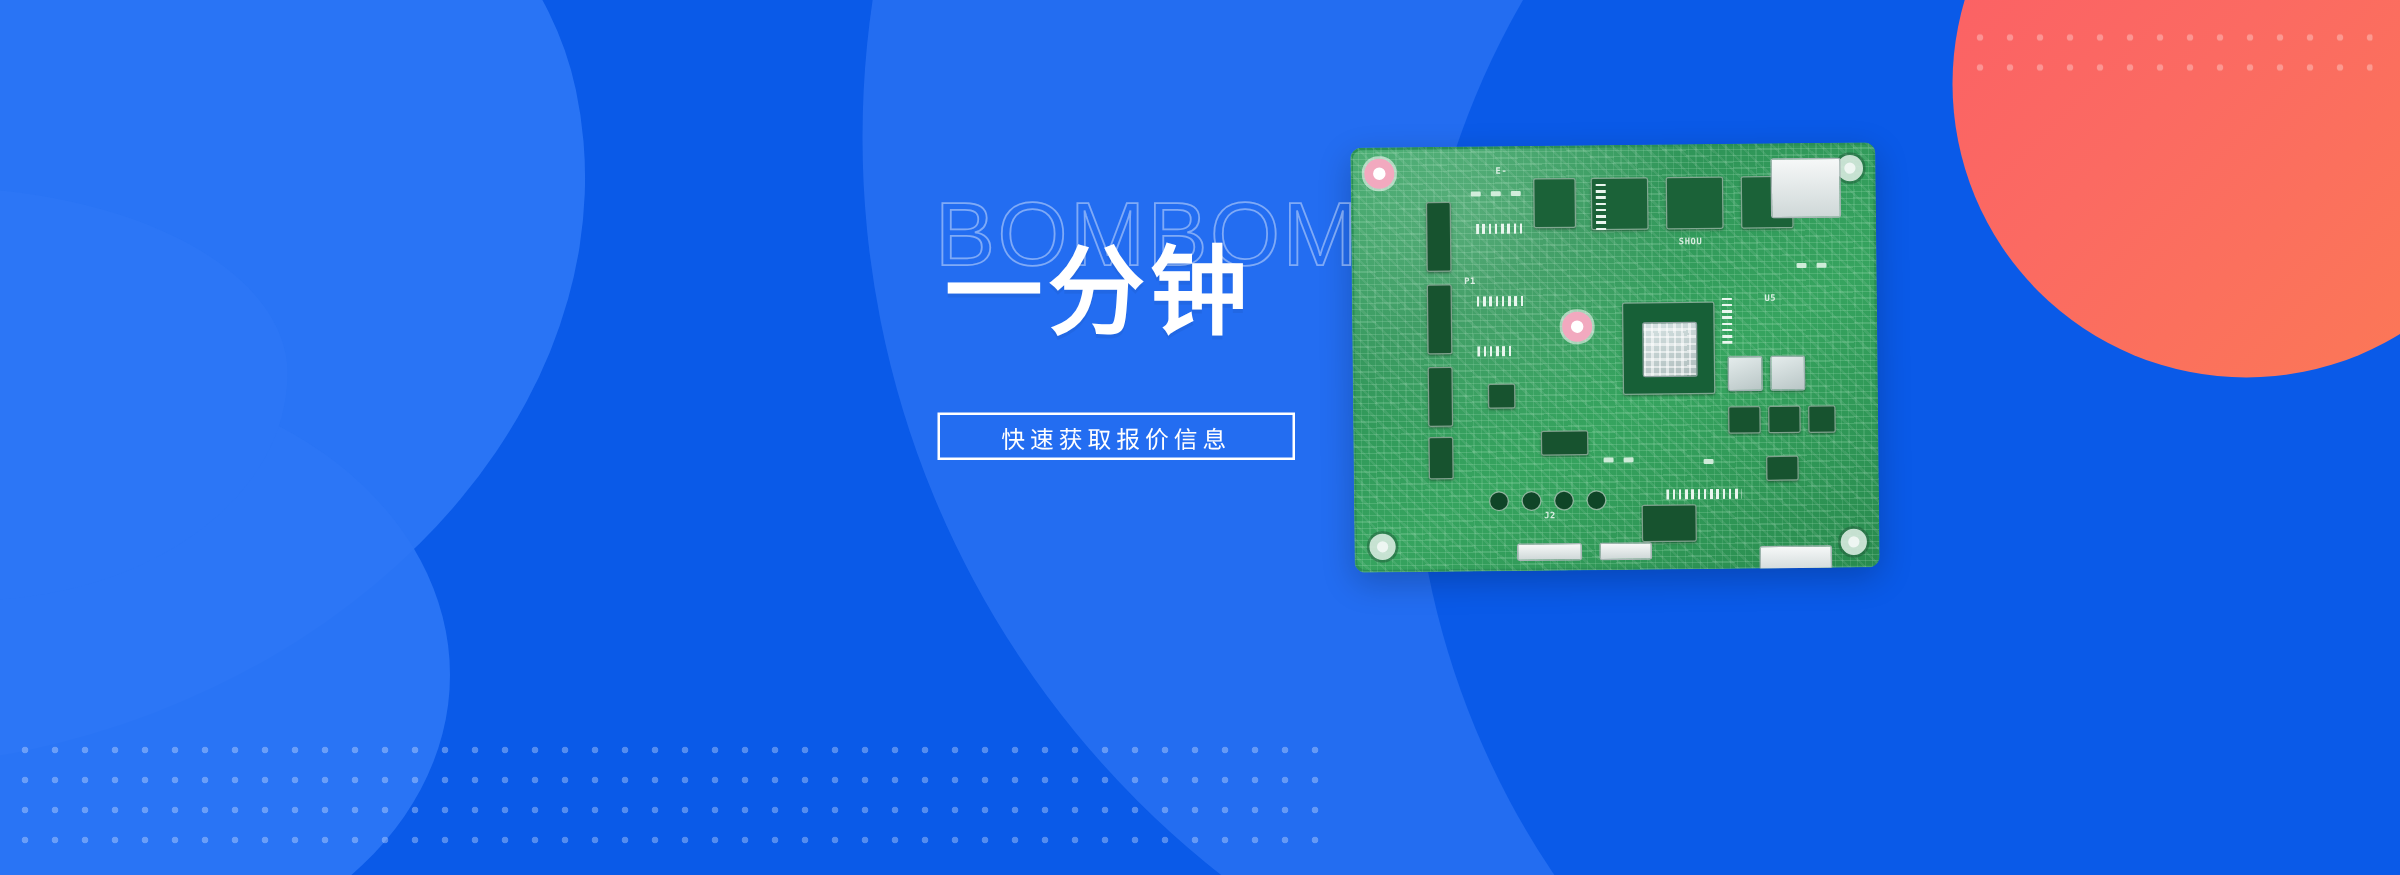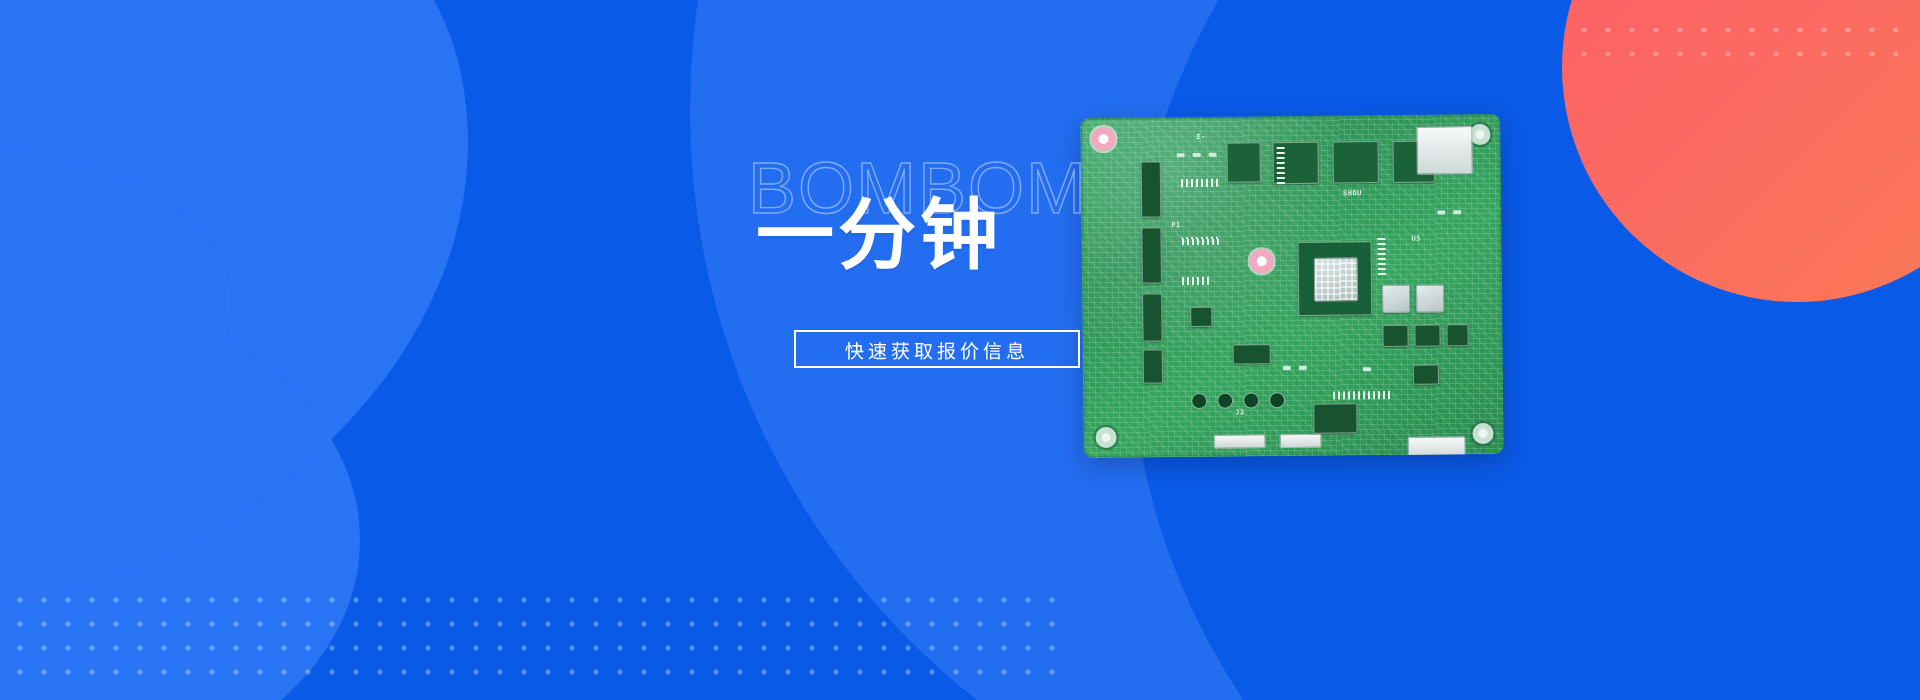--- a/index.html
+++ b/index.html
@@ -223,21 +223,20 @@
   .headline .l2{display:block;}
 
   .cta-box{
     position:absolute;
     left:750px; top:330px;
     width:286px; height:38px;
     border:2px solid #ffffff;
     display:flex;
     align-items:center;
     justify-content:center;
-    margin-left:44px;
   }
   .cta-box span{
     color:#ffffff;
     font-size:19px;
     letter-spacing:4px;
     font-weight:500;
     font-family:"DejaVu Sans","Liberation Sans",sans-serif;
   }
 
   .subtitle{

